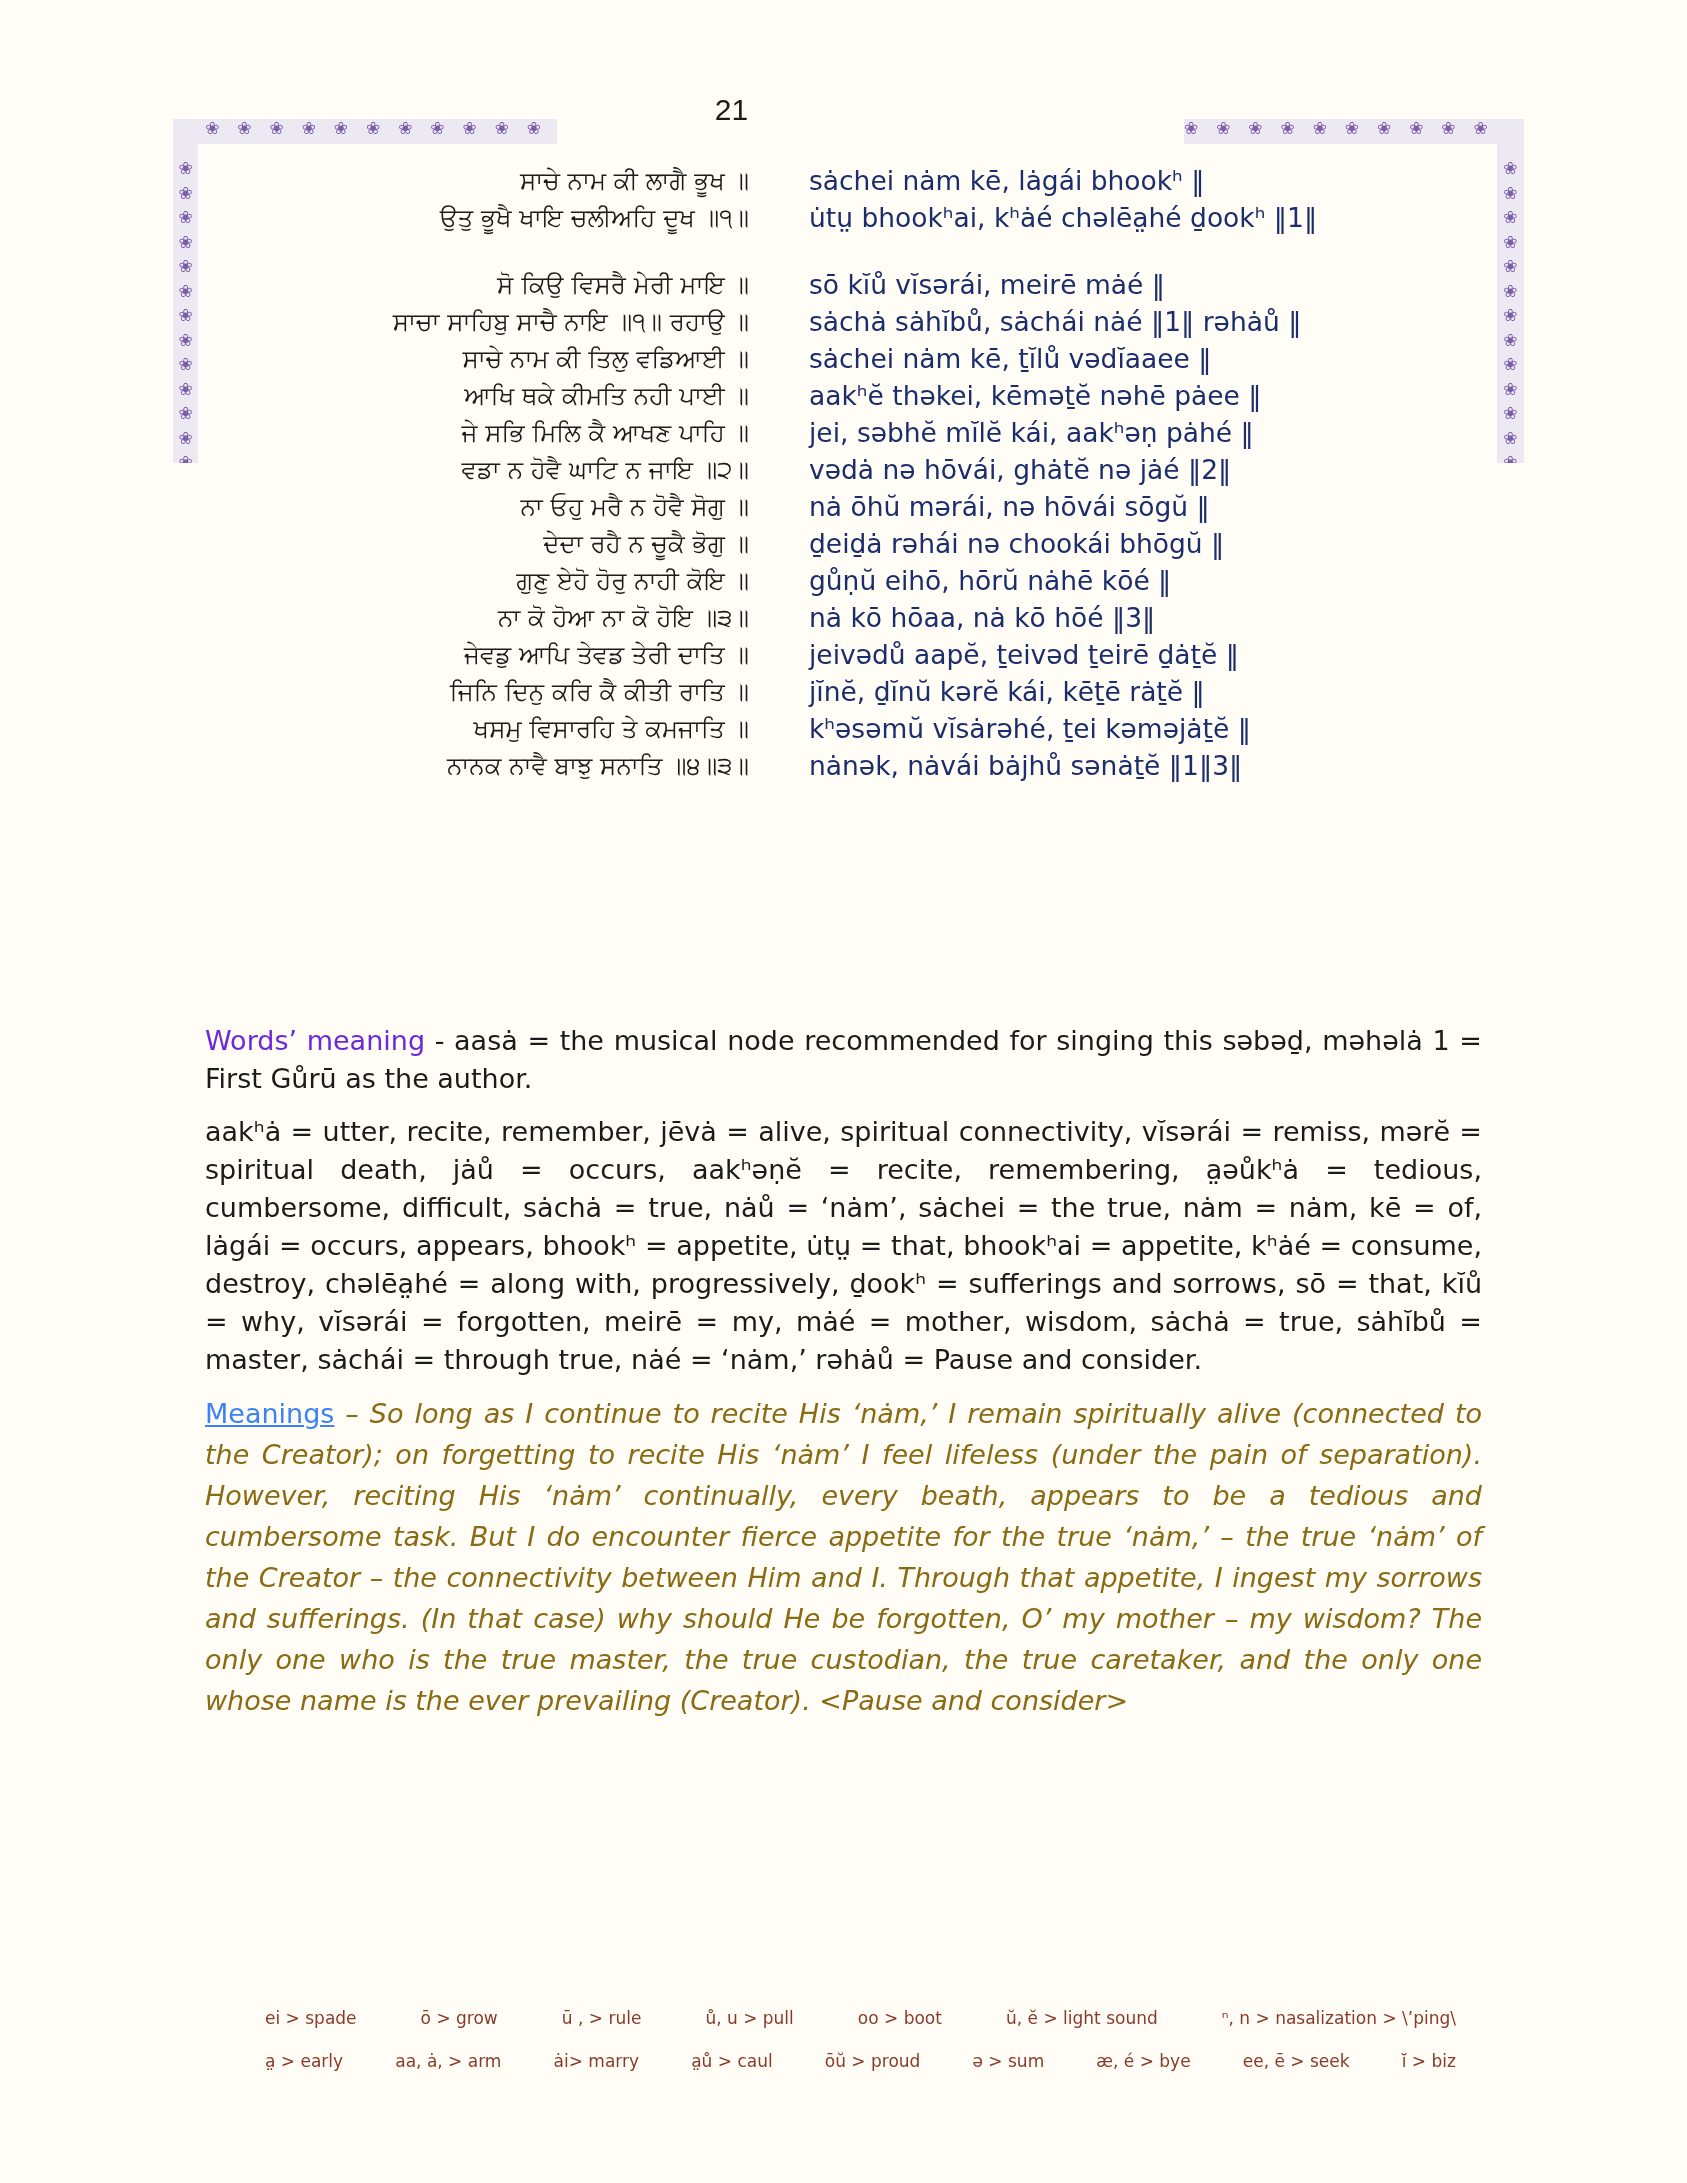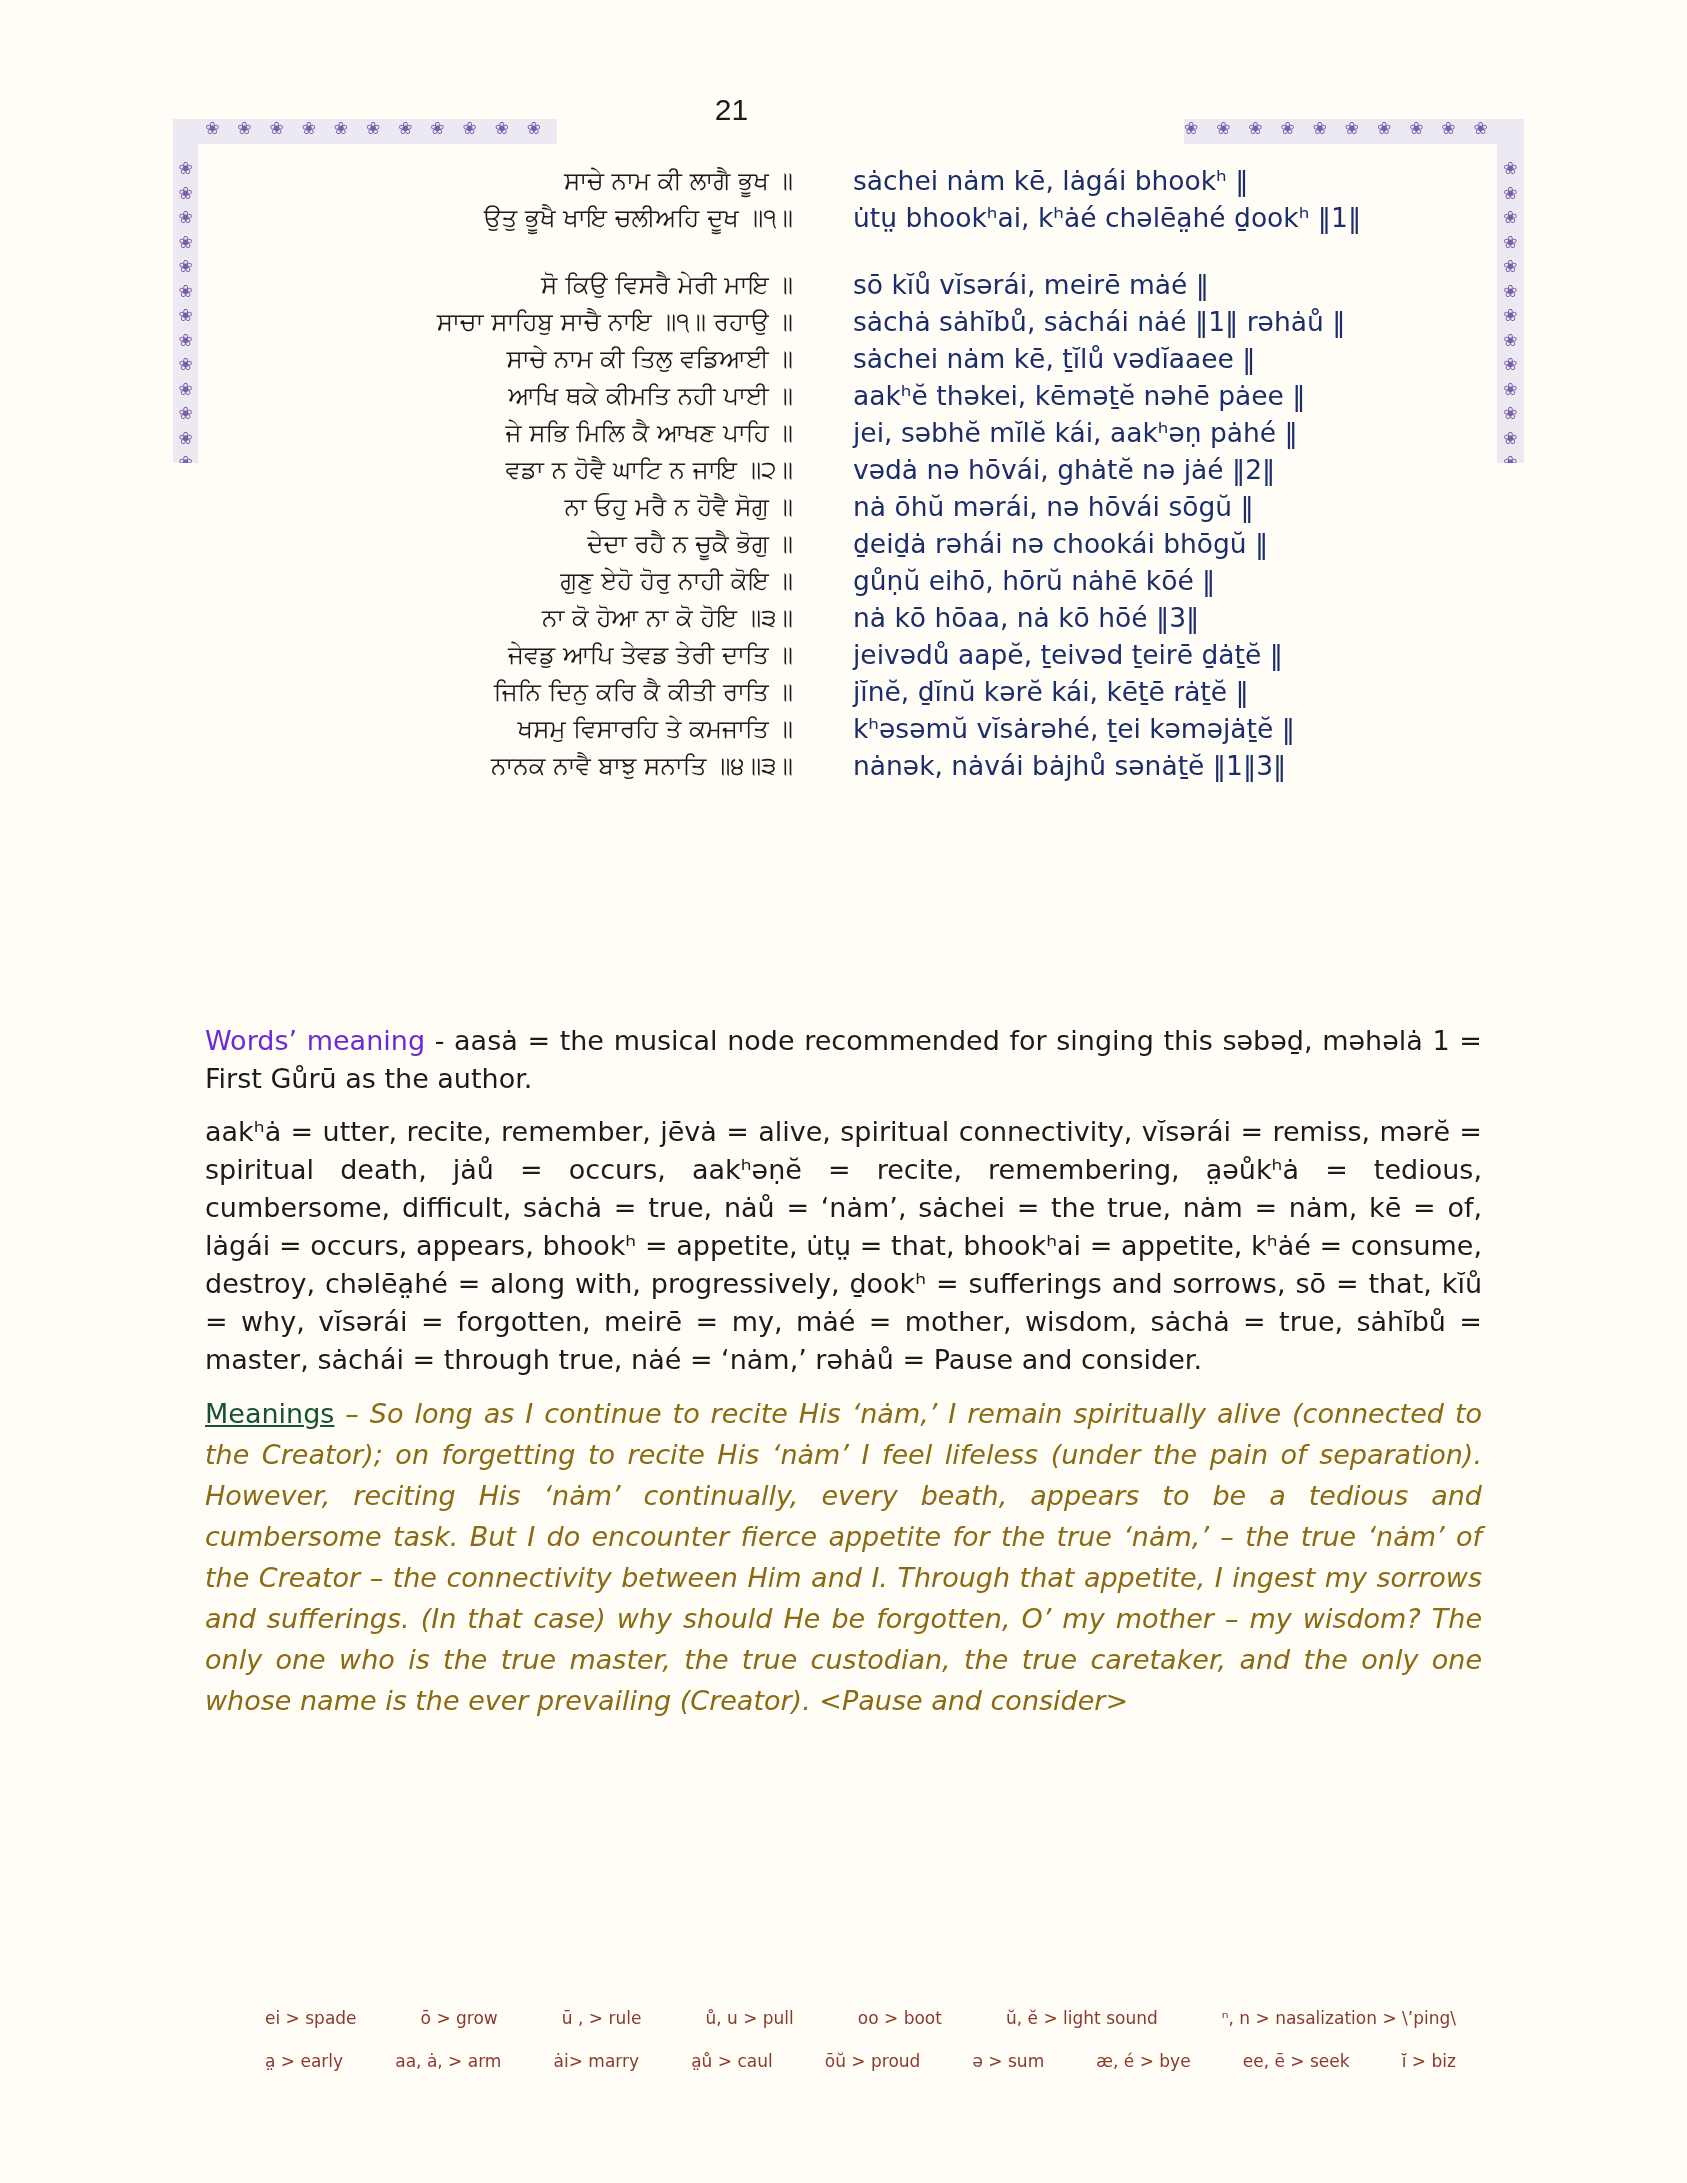--- a/index.html
+++ b/index.html
@@ -90,21 +90,20 @@
   }
   .gurmukhi-col {
     width: 761px;
     padding-right: 12px;
     text-align: right;
     font-size: 24.5px;
     line-height: 37px;
     color: #1b1b1b;
     font-family: "DejaVu Sans", sans-serif;
     box-sizing: border-box;
-    margin-left: 44px;
   }
   .roman-col {
     width: 840px;
     padding-left: 48px;
     font-size: 26.5px;
     line-height: 37px;
     color: #1b2d6b;
     box-sizing: border-box;
     font-family: "DejaVu Sans", sans-serif;
   }
@@ -135,21 +134,21 @@
     font-size: 27px;
     line-height: 41px;
     color: #8a6a12;
     font-style: italic;
     text-align: justify;
     font-family: "DejaVu Sans", sans-serif;
   }
   .meanings-para .lbl {
     text-decoration: underline;
     font-style: normal;
-    color: #14532d;
+    color: #3b82f6;
   }
 
   
   .pron-key {
     position: absolute;
     left: 265px;
     top: 2008px;
     width: 1191px;
     color: #8a3a2a;
     font-size: 17px;

